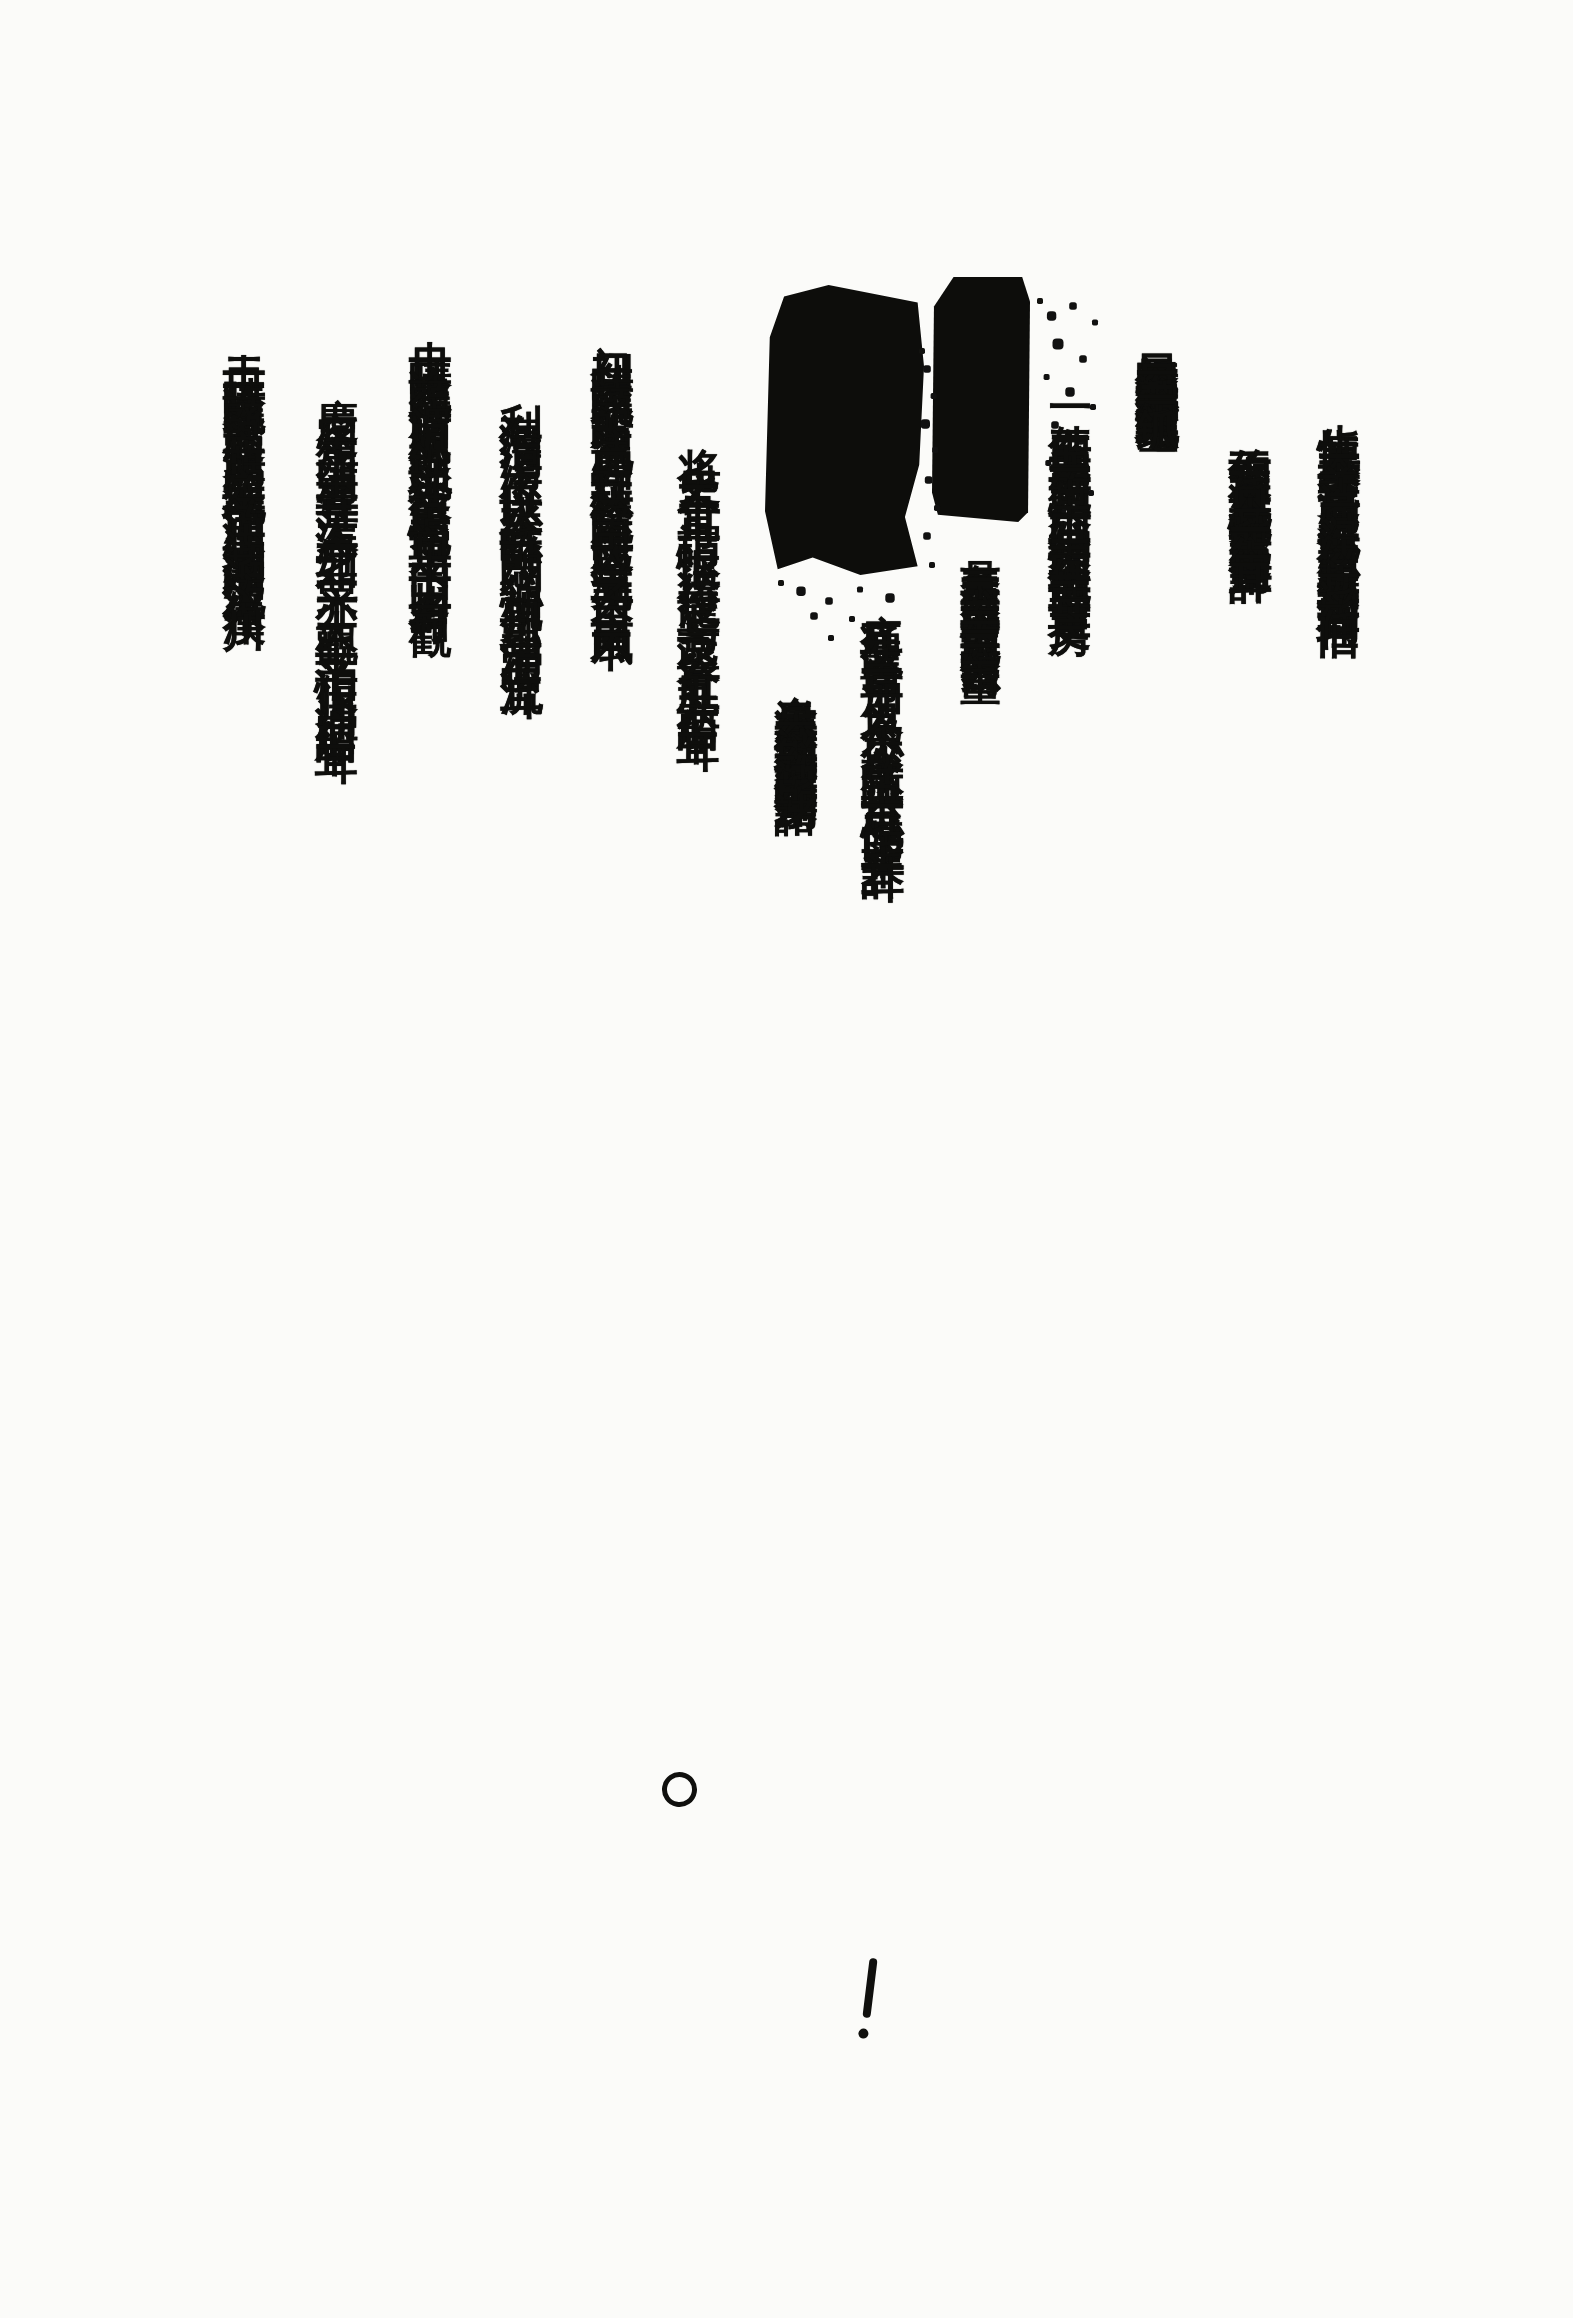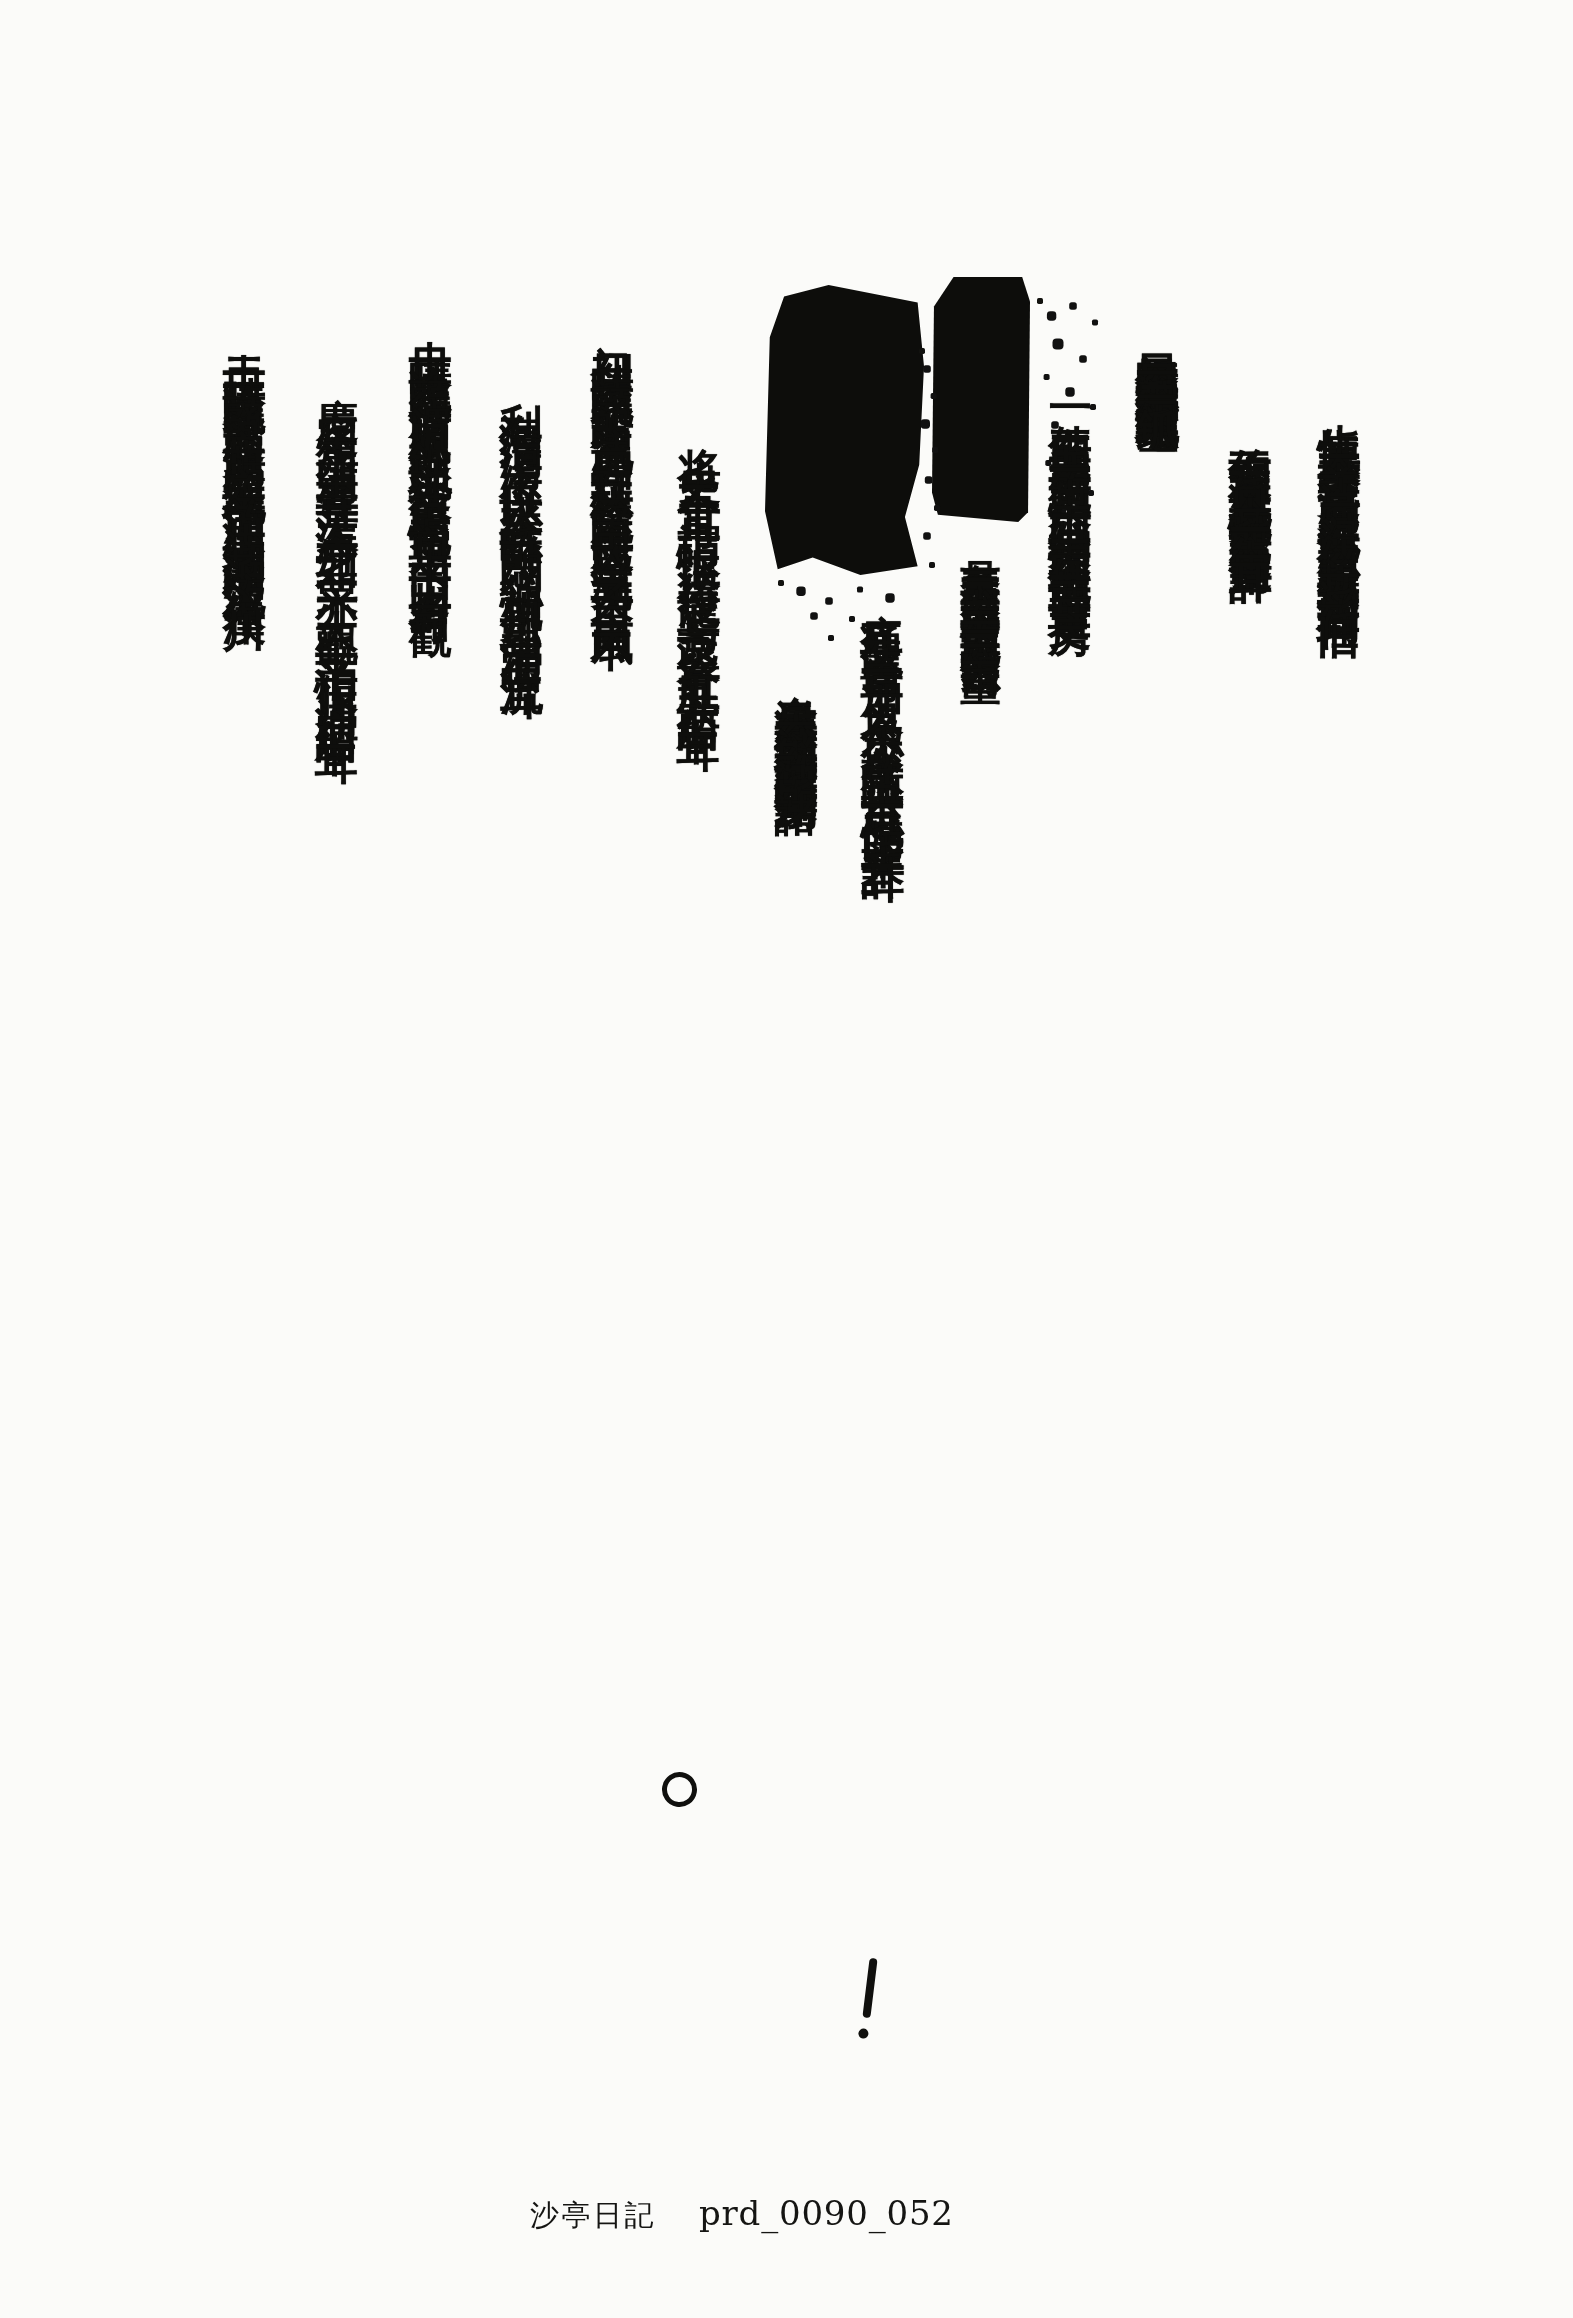--- a/index.html
+++ b/index.html
@@ -114,19 +114,15 @@
   <div class="col c8">将史皆不直可謂悵恨法得龍婆与京婆皆登舡共宿船中耳</div>
   <div class="col c9">初日晴凌曉頭發船中流達島四左杖林岑競陸専房巴路金溢元子自今日南風不</div>
   <div class="col c10">利海濤洶湯主倅以水疾眩卧可悶縂泊就川郭串浦宿中流耳</div>
   <div class="col c11">十日晴冷曉頭行船渭順風過鉄山地定沙伏葭島大悒宣川上南山下山川多有可觀</div>
   <div class="col c12">慶定州嘉山浦晝甞茫大海身如一粟亦一大觀千幸泊悵川浦宿船中耳</div>
   <div class="col c13">十二日晴冷曉頭發船過安州萬川順安等地午前泊漢川迈浦潮落溜中流汐入午漢川</div>
 
   <div class="circle-mark"></div>
   <div class="flourish"></div>
 
-  <div class="caption">
-    <span class="title">沙亭日記</span>
-    <span class="catalog">prd_0090_052</span>
-  </div>
 
 </div>
 
 
 </body></html>

